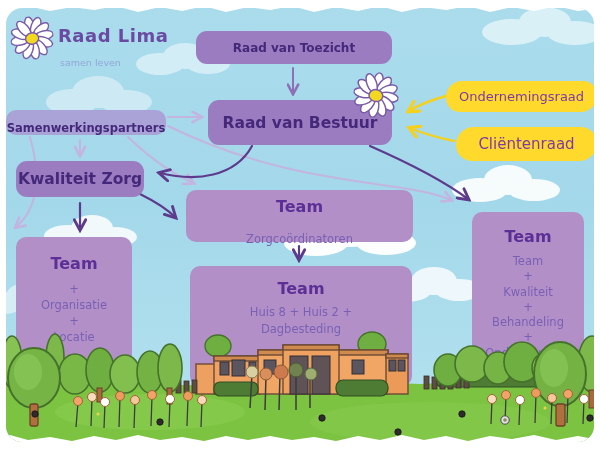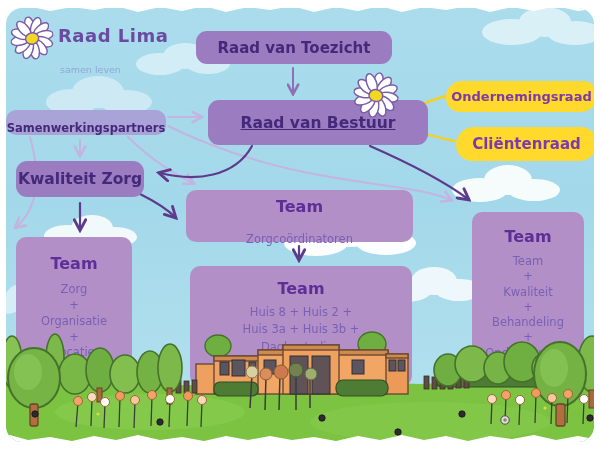--- a/index.html
+++ b/index.html
@@ -17,44 +17,44 @@
   svg.layer{position:absolute;left:0;top:0;}
   .clouds{z-index:0;}
   .arrows{z-index:1;}
   .scene{top:330px !important;z-index:3;}
   .torn{z-index:6;pointer-events:none;}
 
   .logo{position:absolute;left:10px;top:15px;z-index:2;display:flex;align-items:flex-start;}
   .logo .daisy{width:44px;height:46px;transform:rotate(-12deg);}
   .logo-text{margin-left:4px;margin-top:10px;}
   .logo-title{font-size:18px;font-weight:bold;color:#6b4aa2;letter-spacing:.5px;}
-  .logo-tagline{font-size:9.5px;color:#93a7d8;margin-top:18px;margin-left:2px;}
+  .logo-tagline{font-size:9.5px;color:#93a7d8;margin-top:11px;margin-left:2px;}
 
   .box{position:absolute;z-index:2;display:flex;align-items:center;justify-content:center;
        text-align:center;color:#44297a;font-weight:bold;box-sizing:border-box;}
   .node{background:#9c7cc1;border-radius:11px;}
   .lavender{background:#aaa3d8;border-radius:10px;align-items:flex-end;}
   .team{background:#b290c7;border-radius:10px;flex-direction:column;justify-content:flex-start;}
   .team .title{font-size:16px;font-weight:bold;color:#5b2f96;}
   .team .body{font-size:11.5px;font-weight:normal;color:#7a60b5;line-height:1.38;margin-top:9px;}
   .subtitle{font-size:11.5px;font-weight:normal;color:#7a60b5;margin-top:16px;}
 
-  #box-toezicht{left:196px;top:31px;width:196px;height:33px;font-size:15px;}
-  #box-bestuur{left:208px;top:100px;width:220px;height:45px;font-size:15.5px;text-decoration:underline;}
+  #box-toezicht{left:196px;top:31px;width:196px;height:33px;font-size:12px;}
+  #box-bestuur{left:208px;top:100px;width:184px;height:45px;font-size:15.5px;}
   #box-partners{left:6px;top:110px;width:160px;height:25px;font-size:11.5px;}
   #box-directeur{left:16px;top:161px;width:128px;height:36px;font-size:15.5px;}
   #box-zorgco{left:186px;top:190px;width:227px;height:52px;padding-top:7px;}
   #box-team-left{left:16px;top:237px;width:116px;height:160px;padding-top:17px;}
   #box-team-center{left:190px;top:266px;width:222px;height:120px;padding-top:13px;}
   #box-team-right{left:472px;top:212px;width:112px;height:150px;padding-top:15px;}
   #box-team-center .body{margin-top:6px;line-height:1.5;}
   #box-team-right .body{margin-top:8px;line-height:1.33;}
 
   .council{position:absolute;z-index:2;background:#ffd92b;display:flex;align-items:center;
-           justify-content:center;color:#7d3aa8;font-weight:bold;text-align:right;}
+           justify-content:center;color:#7d3aa8;font-weight:normal;text-align:right;}
   #council-or{left:446px;top:81px;width:151px;height:31px;font-size:13px;
               border-radius:16px 14px 16px 14px;}
   #council-cr{left:456px;top:127px;width:141px;height:34px;font-size:15px;
               border-radius:18px 16px 18px 16px;}
 
   .bestuur-daisy{position:absolute;left:353px;top:71px;width:46px;height:48px;z-index:3;
                  transform:rotate(10deg);}
 </style>
 </head>
 <body>
@@ -185,33 +185,31 @@
   </div>
 
   <div id="box-zorgco" class="box team">
     <div class="title">Team</div>
     <div class="subtitle">Zorgcoördinatoren</div>
   </div>
 
   <div id="box-team-left" class="box team">
     <div class="title">Team</div>
     <div class="body">
-      <div>Zorg</div>
       <div>+</div>
       <div>Organisatie</div>
       <div>+</div>
       <div>Locatie</div>
     </div>
   </div>
 
   <div id="box-team-center" class="box team">
     <div class="title">Team</div>
     <div class="body">
       <div>Huis 8 + Huis 2 +</div>
-      <div>Huis 3a + Huis 3b +</div>
       <div>Dagbesteding</div>
     </div>
   </div>
 
   <div id="box-team-right" class="box team">
     <div class="title">Team</div>
     <div class="body">
       <div>Team</div>
       <div>+</div>
       <div>Kwaliteit</div>

